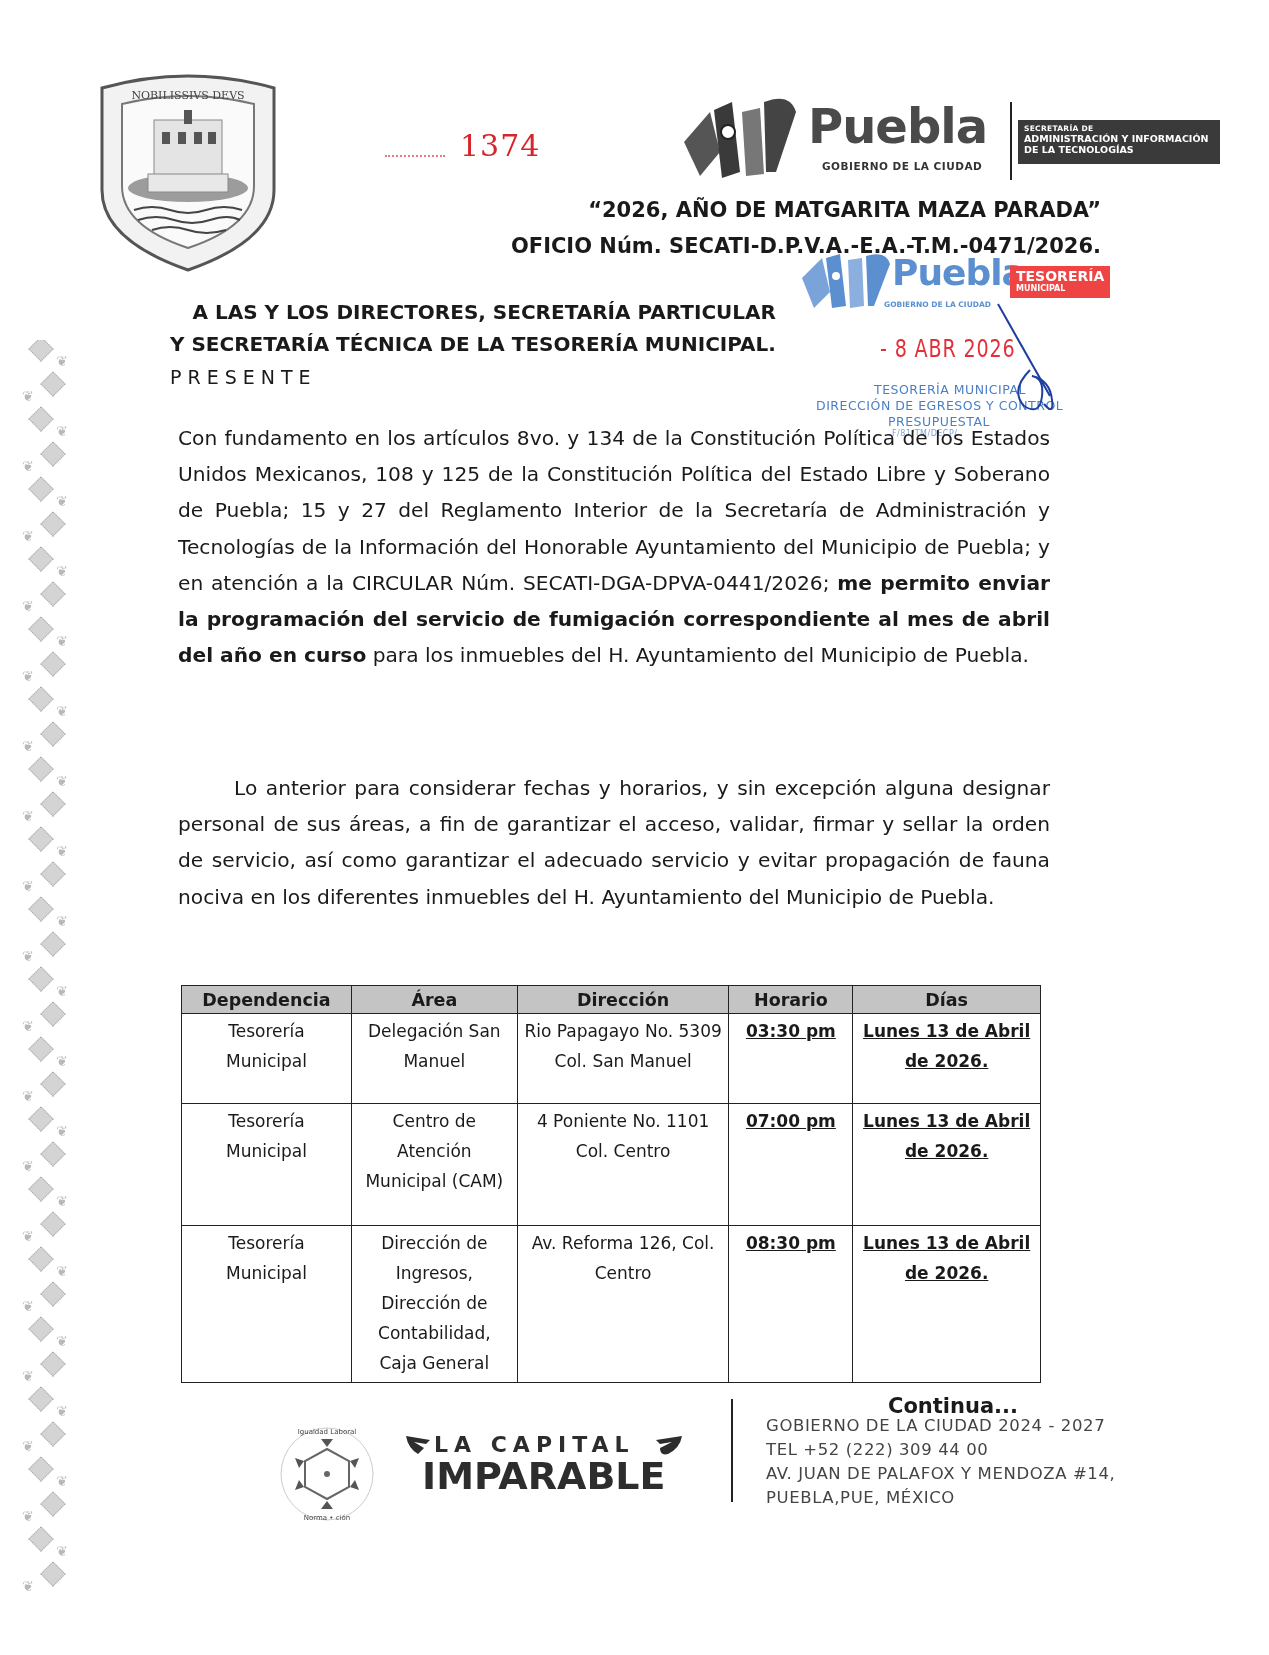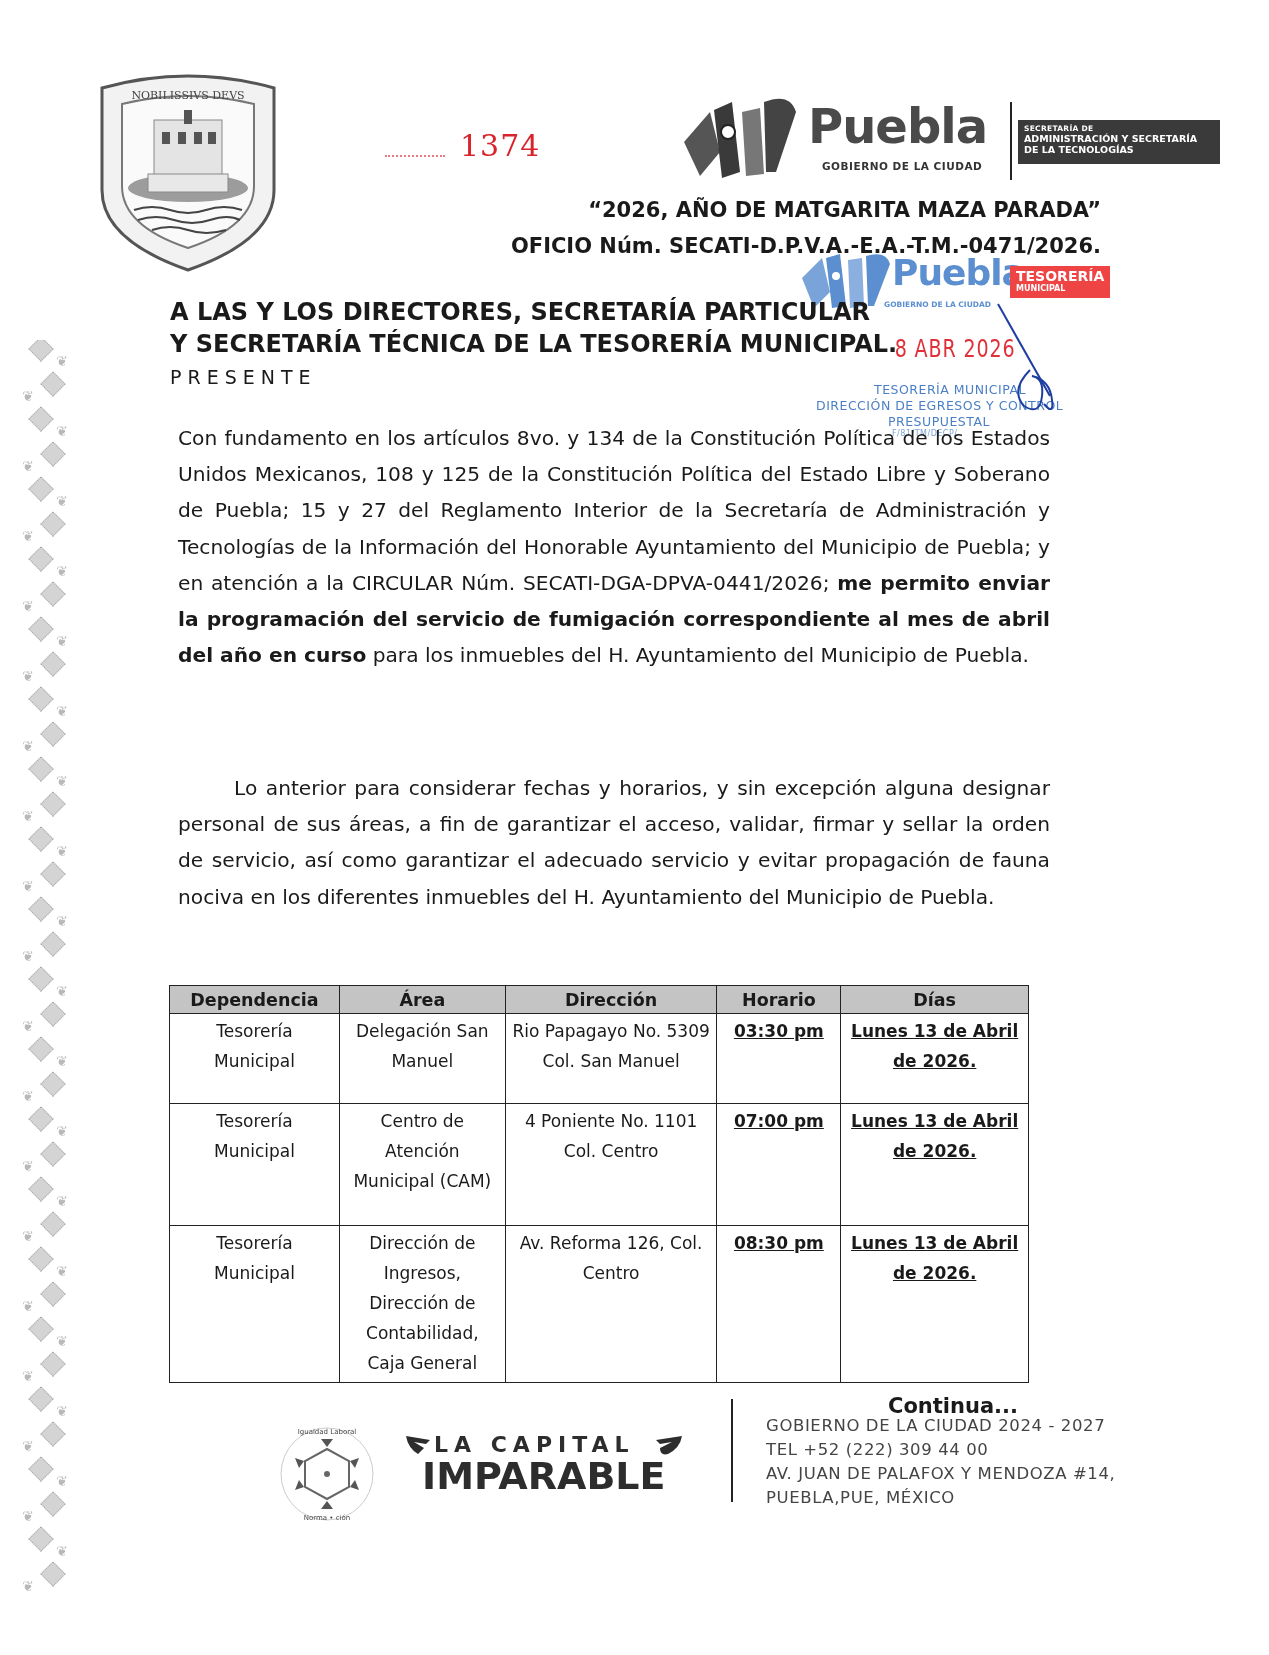--- a/index.html
+++ b/index.html
@@ -20,21 +20,21 @@
     .hl-word { position: absolute; left: 128px; top: 6px; font-family: "DejaVu Sans", sans-serif; font-weight: bold; font-size: 48px; color: #4a4a4a; letter-spacing: -1px; }
     .hl-gob { position: absolute; left: 142px; top: 68px; font-size: 10.5px; font-weight: bold; color: #333; letter-spacing: .5px; }
     .hl-divider { position: absolute; left: 330px; top: 10px; width: 2px; height: 78px; background: #222; }
     .hl-box { position: absolute; left: 338px; top: 28px; width: 202px; height: 44px; background: #3a3a3a; color: #fff; padding: 4px 6px; }
     .hl-box .s1 { font-size: 7.5px; font-weight: bold; letter-spacing: .3px; }
     .hl-box .s2 { font-size: 9.5px; font-weight: bold; line-height: 11px; }
 
     .motto { position: absolute; right: 168px; top: 198px; font-weight: bold; font-size: 21px; color: #1a1a1a; white-space: nowrap; }
     .oficio { position: absolute; right: 168px; top: 234px; font-weight: bold; font-size: 21px; color: #1a1a1a; white-space: nowrap; }
 
-    .addressee { position: absolute; left: 170px; top: 296px; font-weight: bold; font-size: 24px; line-height: 32px; color: #1a1a1a; }
+    .addressee { position: absolute; left: 170px; top: 296px; font-weight: bold; font-size: 20px; line-height: 32px; color: #1a1a1a; text-align: right; }
     .presente { position: absolute; left: 170px; top: 366px; font-size: 19px; letter-spacing: 6px; color: #1a1a1a; }
 
     .stamp { position: absolute; left: 800px; top: 252px; width: 330px; height: 190px; }
     .st-art { position: absolute; left: 0; top: 0; width: 92px; height: 58px; }
     .st-word { position: absolute; left: 92px; top: 0; font-weight: bold; font-size: 36px; color: #5b8fd0; letter-spacing: -1px; }
     .st-gob { position: absolute; left: 84px; top: 48px; font-size: 7.5px; font-weight: bold; color: #5b8fd0; }
     .st-box { position: absolute; left: 210px; top: 14px; width: 100px; height: 32px; background: #ef4444; color: #fff; padding: 2px 6px; }
     .st-box .t1 { font-size: 14px; font-weight: bold; line-height: 16px; }
     .st-box .t2 { font-size: 8px; font-weight: bold; }
     .st-date { position: absolute; left: 80px; top: 82px; font-family: "DejaVu Sans Condensed", "DejaVu Sans", sans-serif; font-size: 25px; color: #e0303a; letter-spacing: 1px; transform: scaleX(.85); transform-origin: left; }
@@ -42,21 +42,21 @@
     .st-l2 { position: absolute; left: 16px; top: 146px; font-size: 12.5px; color: #4a7fc6; letter-spacing: .5px; white-space: nowrap; }
     .st-l3 { position: absolute; left: 88px; top: 162px; font-size: 12.5px; color: #4a7fc6; letter-spacing: .5px; text-align: center; }
     .st-l4 { position: absolute; left: 92px; top: 177px; font-size: 8px; color: #7ea4d6; letter-spacing: .5px; }
     .signature { position: absolute; left: 990px; top: 300px; width: 100px; height: 120px; }
 
     .body-text { position: absolute; left: 178px; width: 872px; font-size: 20.2px; line-height: 36.2px; text-align: justify; color: #1a1a1a; }
     .p1 { top: 420px; }
     .p2 { top: 770px; text-indent: 56px; }
     .body-text b { font-weight: bold; }
 
-    table.sched { position: absolute; left: 169px; top: 985px; width: 860px; border-collapse: collapse; font-size: 17px; color: #1a1a1a; }
+    table.sched { position: absolute; left: 181px; top: 985px; width: 860px; border-collapse: collapse; font-size: 17px; color: #1a1a1a; }
     table.sched th { background: #c4c4c4; font-weight: bold; font-size: 17.5px; padding: 2px 4px; height: 28px; border: 1.5px solid #222; }
     table.sched td { border: 1.5px solid #222; text-align: center; vertical-align: top; padding: 2px 6px 4px; line-height: 30px; }
     table.sched td.u { font-weight: bold; text-decoration: underline; }
     table.sched col.c1 { width: 170px; } table.sched col.c2 { width: 166px; } table.sched col.c3 { width: 212px; }
     table.sched col.c4 { width: 124px; } table.sched col.c5 { width: 188px; }
 
     .continua { position: absolute; left: 888px; top: 1394px; font-weight: bold; font-size: 21px; color: #1a1a1a; }
 
     .norma-seal { position: absolute; left: 278px; top: 1425px; width: 98px; height: 98px; }
     .capital { position: absolute; left: 404px; top: 1432px; width: 290px; height: 70px; }
@@ -169,21 +169,21 @@
     <path d="M34 18 L52 10 L60 80 L42 86 Z" fill="#3a3a3a"></path>
     <circle cx="48" cy="40" r="7" fill="#fff" stroke="#222" stroke-width="2"></circle>
     <path d="M62 20 L80 16 L84 82 L66 84 Z" fill="#777"></path>
     <path d="M84 10 Q110 0 116 20 L96 80 L86 80 Z" fill="#444"></path>
   </svg>
   <div class="hl-word">Puebla</div>
   <div class="hl-gob">GOBIERNO DE LA CIUDAD</div>
   <div class="hl-divider"></div>
   <div class="hl-box">
     <div class="s1">SECRETARÍA DE</div>
-    <div class="s2">ADMINISTRACIÓN Y SECRETARÍA</div>
+    <div class="s2">ADMINISTRACIÓN Y INFORMACIÓN</div>
     <div class="s2">DE LA TECNOLOGÍAS</div>
   </div>
 </div>
 
 <div class="motto">“2026, AÑO DE MATGARITA MAZA PARADA”</div>
 <div class="oficio">OFICIO Núm. SECATI-D.P.V.A.-E.A.-T.M.-0471/2026.</div>
 
 <div class="stamp">
   <svg class="st-art" viewBox="0 0 92 58">
     <path d="M2 26 L22 6 L30 40 L14 56 Z" fill="#7aa3da"></path>

